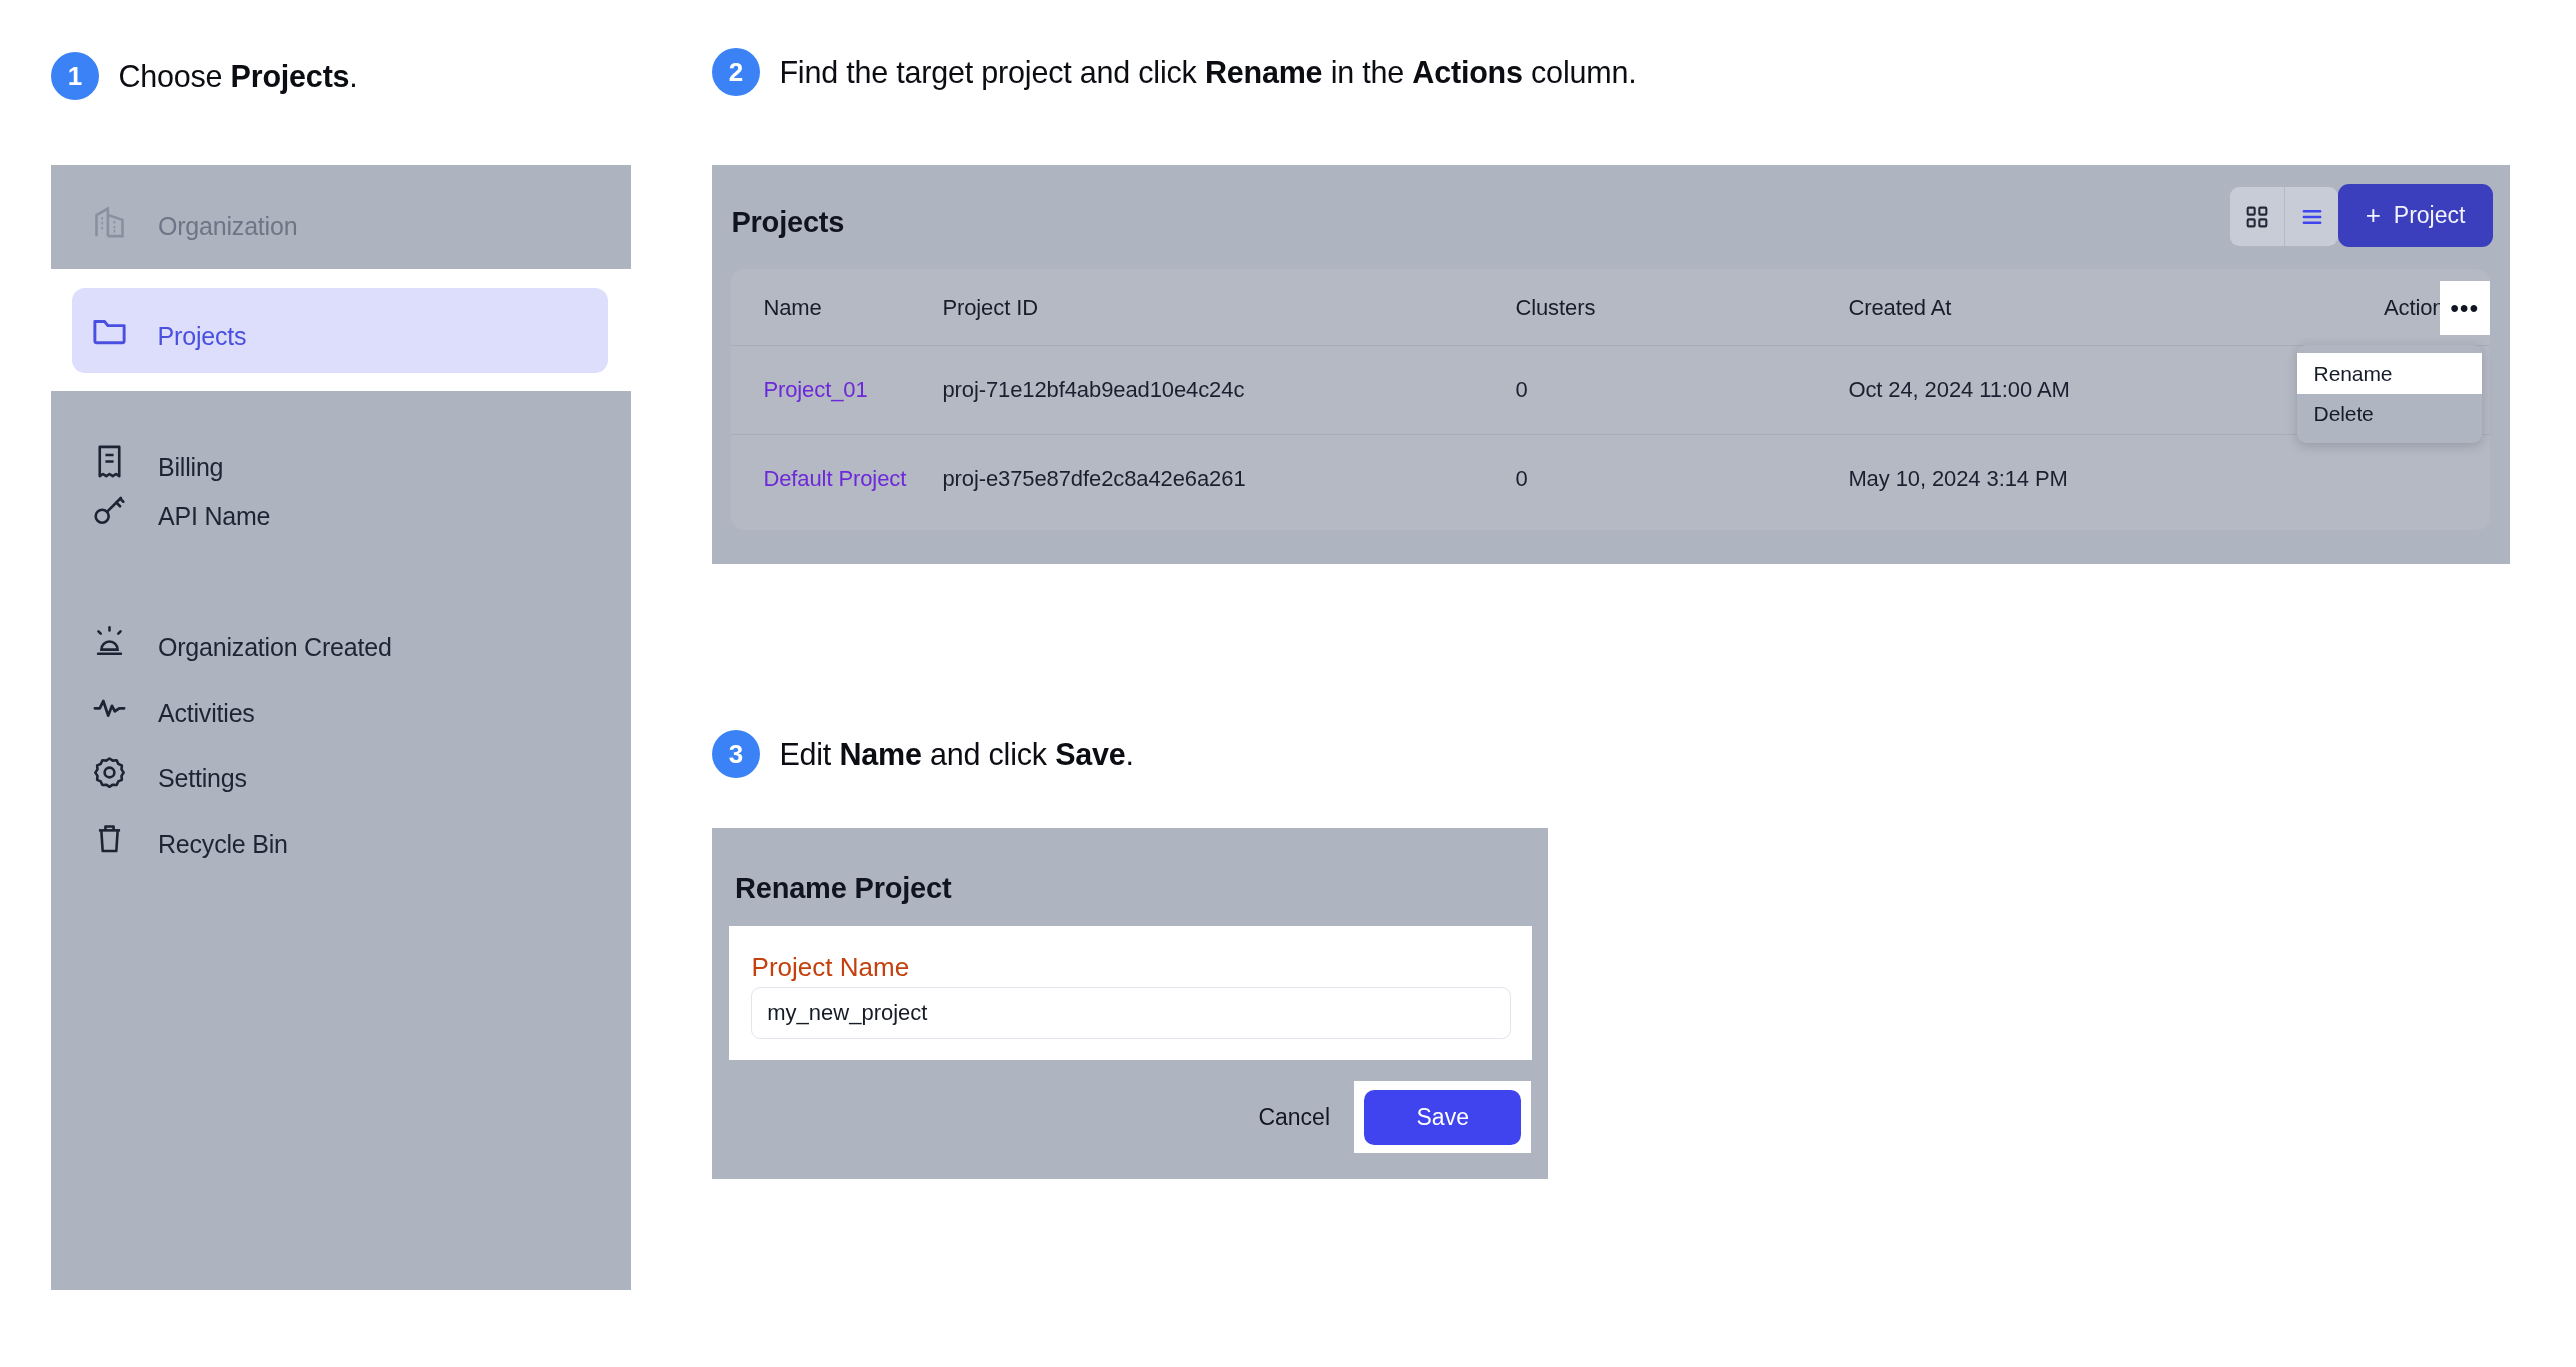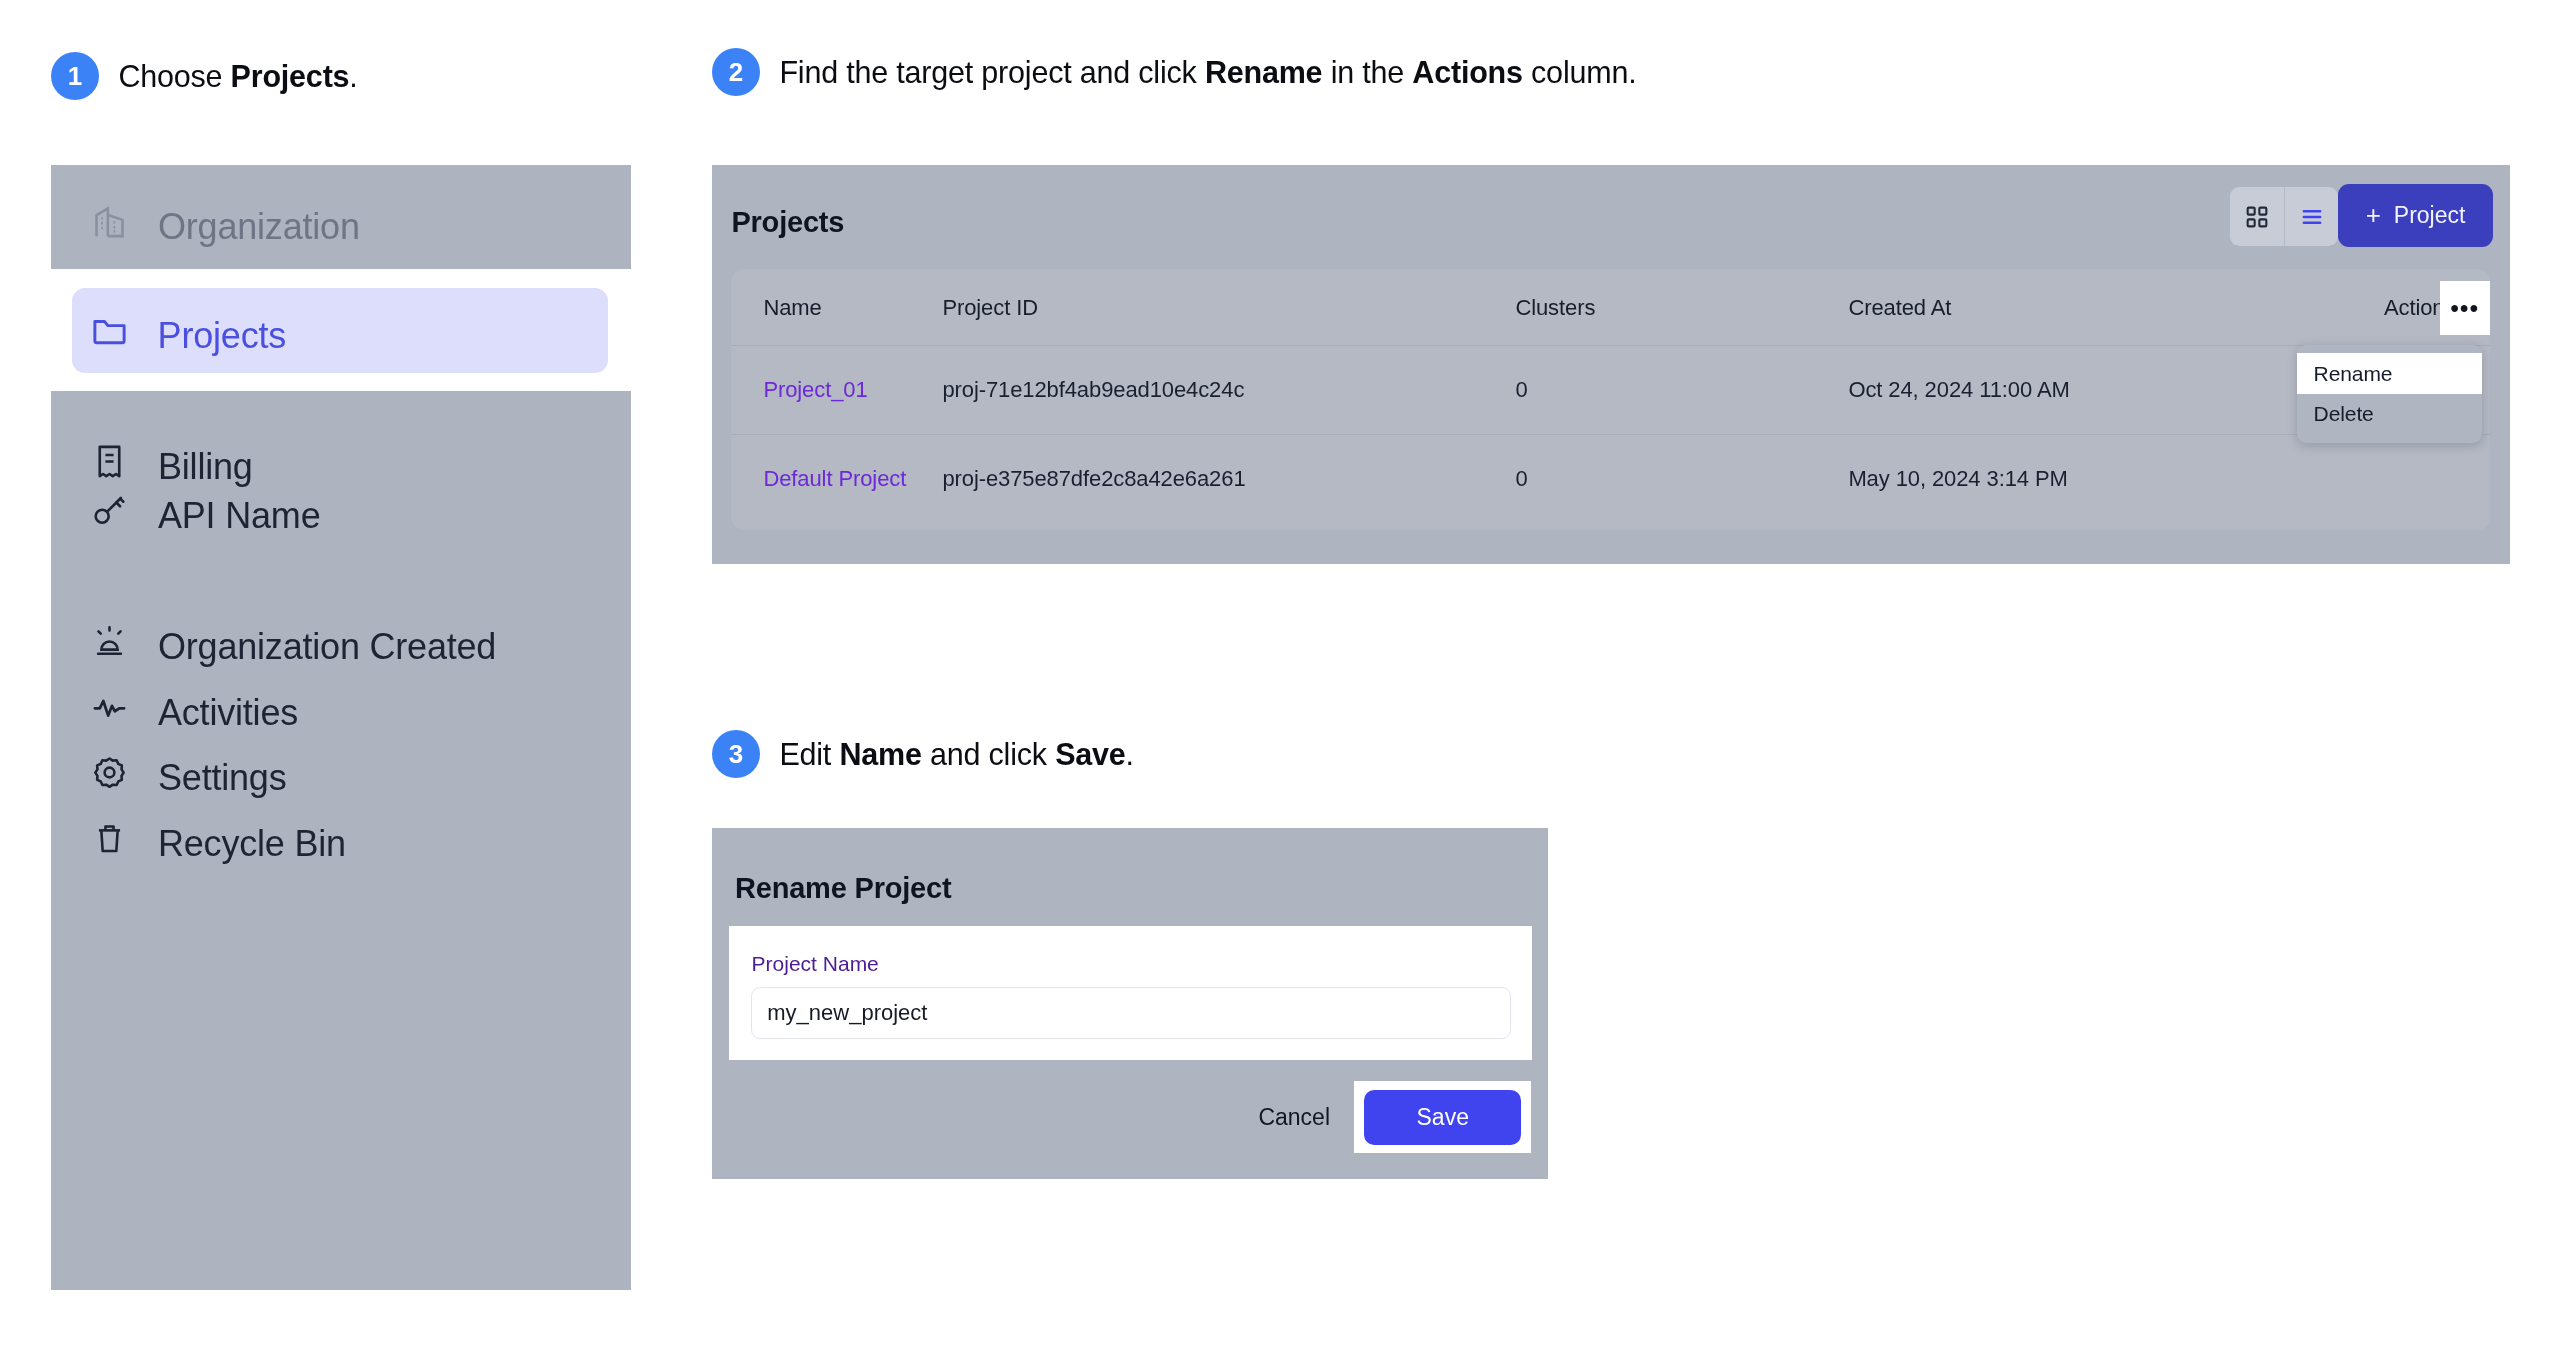--- a/index.html
+++ b/index.html
@@ -34,21 +34,21 @@
   #sidebar {
     position: absolute; left: 51px; top: 165px;
     width: 580px; height: 1125px;
     background: #adb3bf;
   }
   .nav-row {
     position: relative; display: flex; align-items: center;
     gap: 29px; height: 79px; padding-left: 39px;
   }
   .nav-ico { width: 39px; height: 39px; flex: 0 0 auto; display: block; }
-  .nav-label { font-size: 36px; color: #1d2433; letter-spacing: -0.2px; white-space: nowrap; margin-top: 11px; }
+  .nav-label { font-size: 25px; color: #1d2433; letter-spacing: -0.2px; white-space: nowrap; margin-top: 11px; }
   .nav-row.muted .nav-label { color: #6e7585; }
   .nav-row.muted .nav-ico { opacity: .55; }
 
   
   #projects-highlight {
     position: absolute; left: 0; top: 0; width: 580px; height: 122px;
     background: #ffffff;
   }
   #projects-highlight .pill {
     position: absolute; left: 21px; top: 19.4px;
@@ -134,21 +134,21 @@
   .dlg-title {
     position: absolute; left: 23px; top: 44px;
     font-size: 29px; font-weight: 700; color: #0f1420; letter-spacing: -0.2px;
   }
   #dlg-body {
     position: absolute; left: 16.6px; top: 98px;
     width: 803px; height: 134px; background: #ffffff;
   }
   .field-label {
     position: absolute; left: 23px; top: 26px;
-    font-size: 21px; color: #4c1d95;
+    font-size: 26px; color: #c2410c;
   }
   .name-input {
     position: absolute; left: 22px; top: 61px;
     width: 760px; height: 52px;
     background: #ffffff; border: 0.9px solid #e2e5ec; border-radius: 9.2px;
     font-family: inherit; font-size: 22px; color: #161b26;
     padding: 0 15.7px; outline: none;
   }
   #dlg-footer { position: absolute; right: 16.6px; bottom: 26px; display: flex; align-items: center; gap: 0; }
   .cancel-btn {

